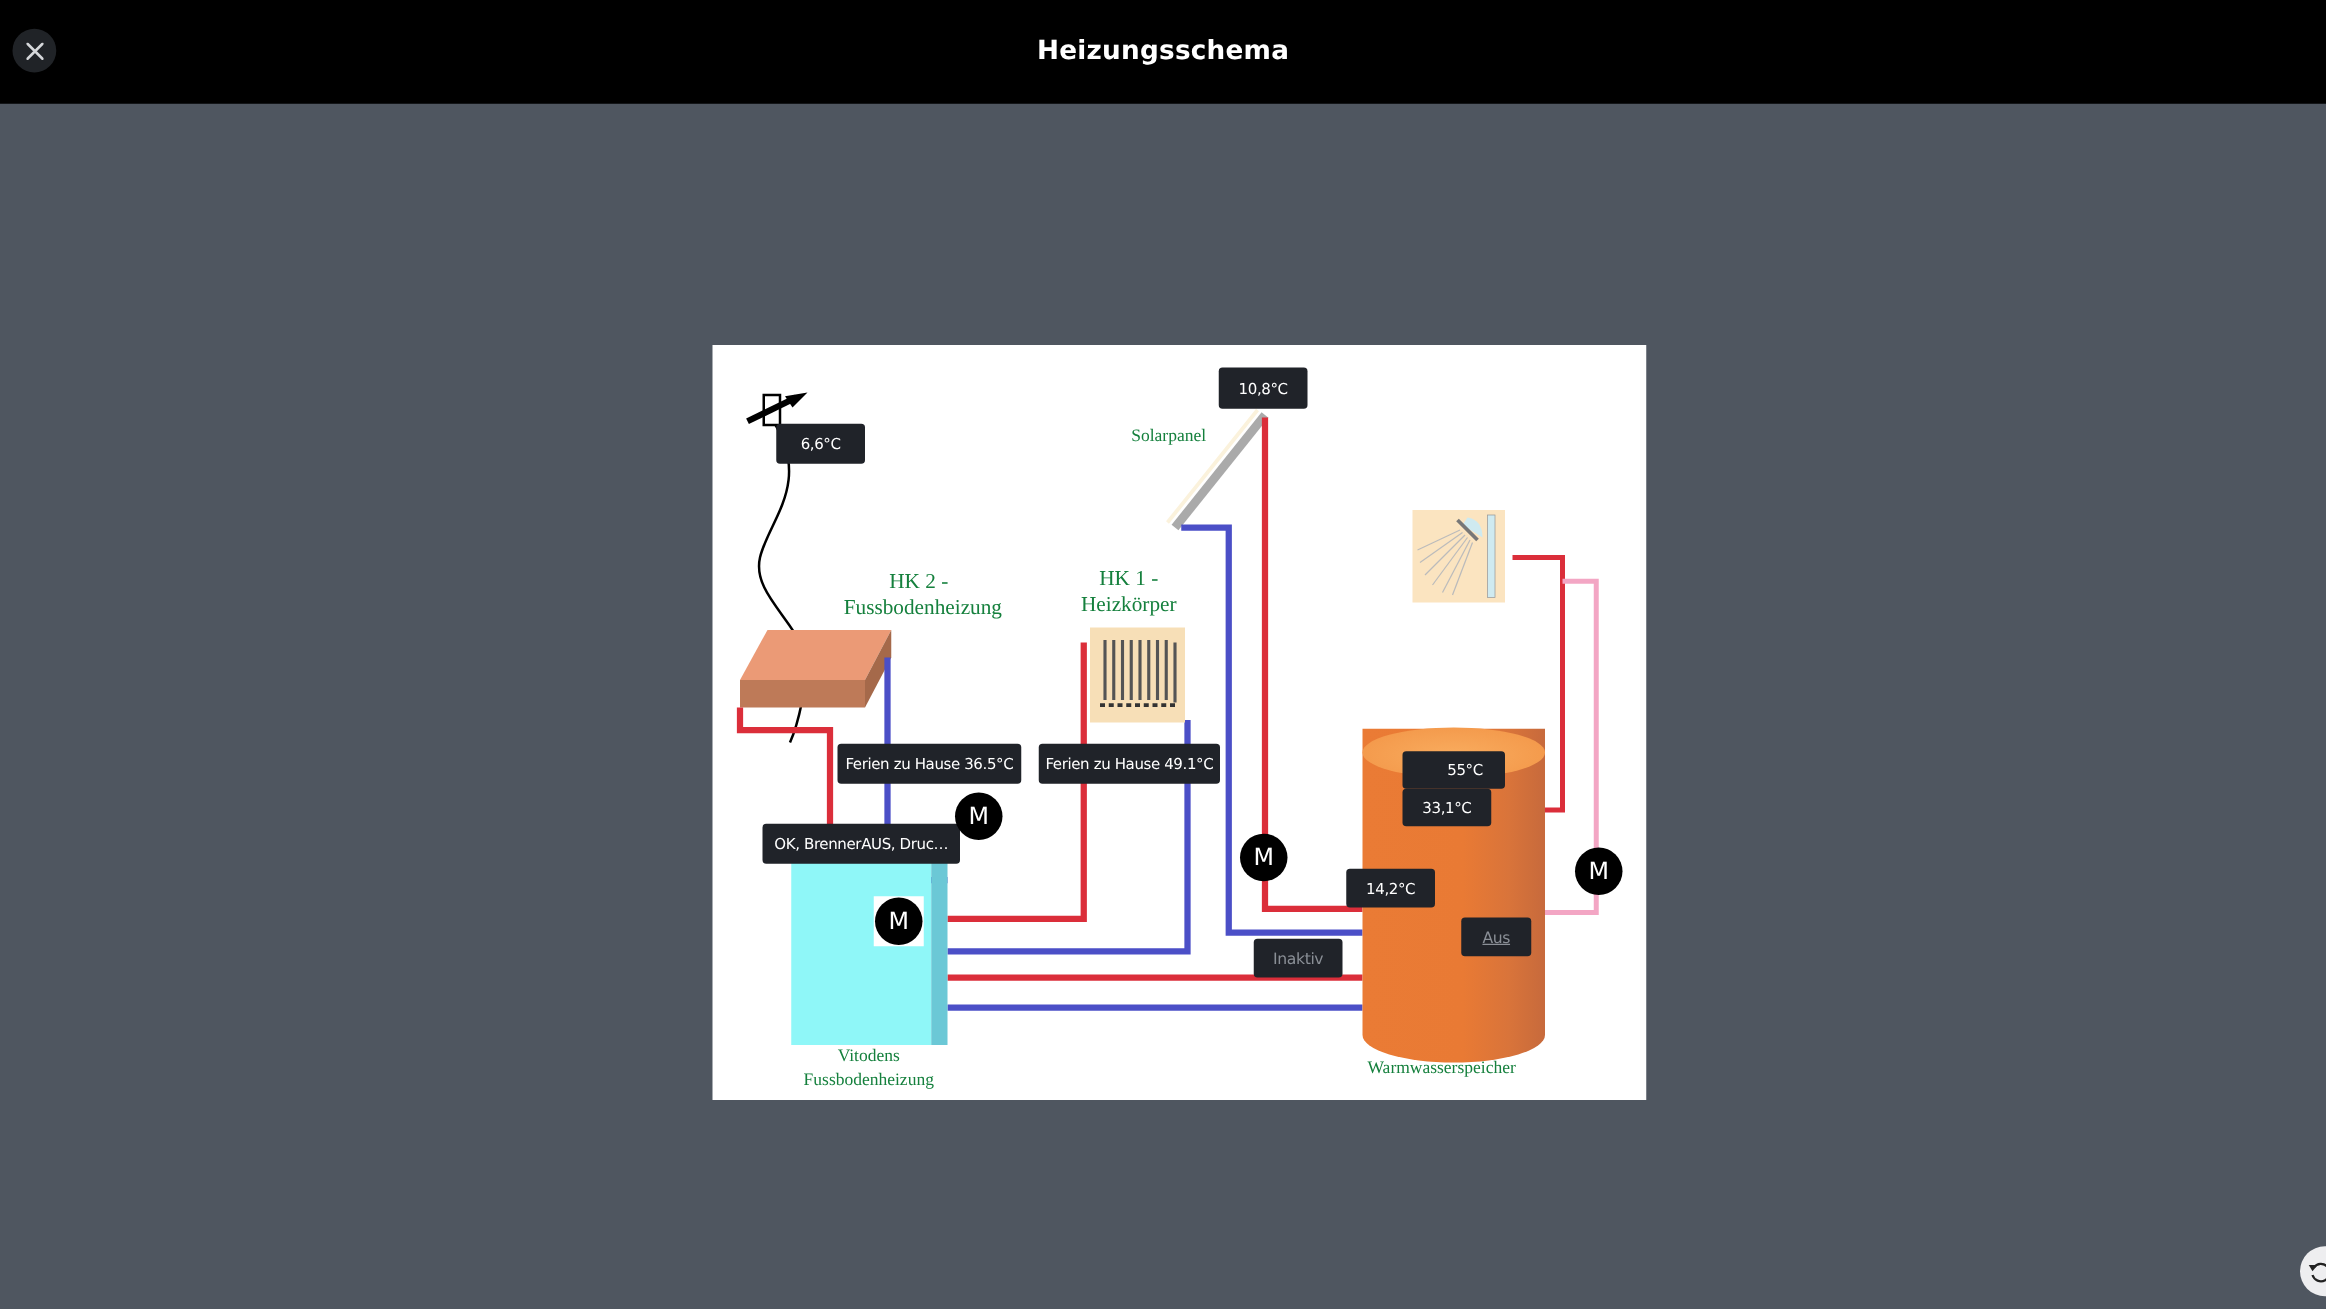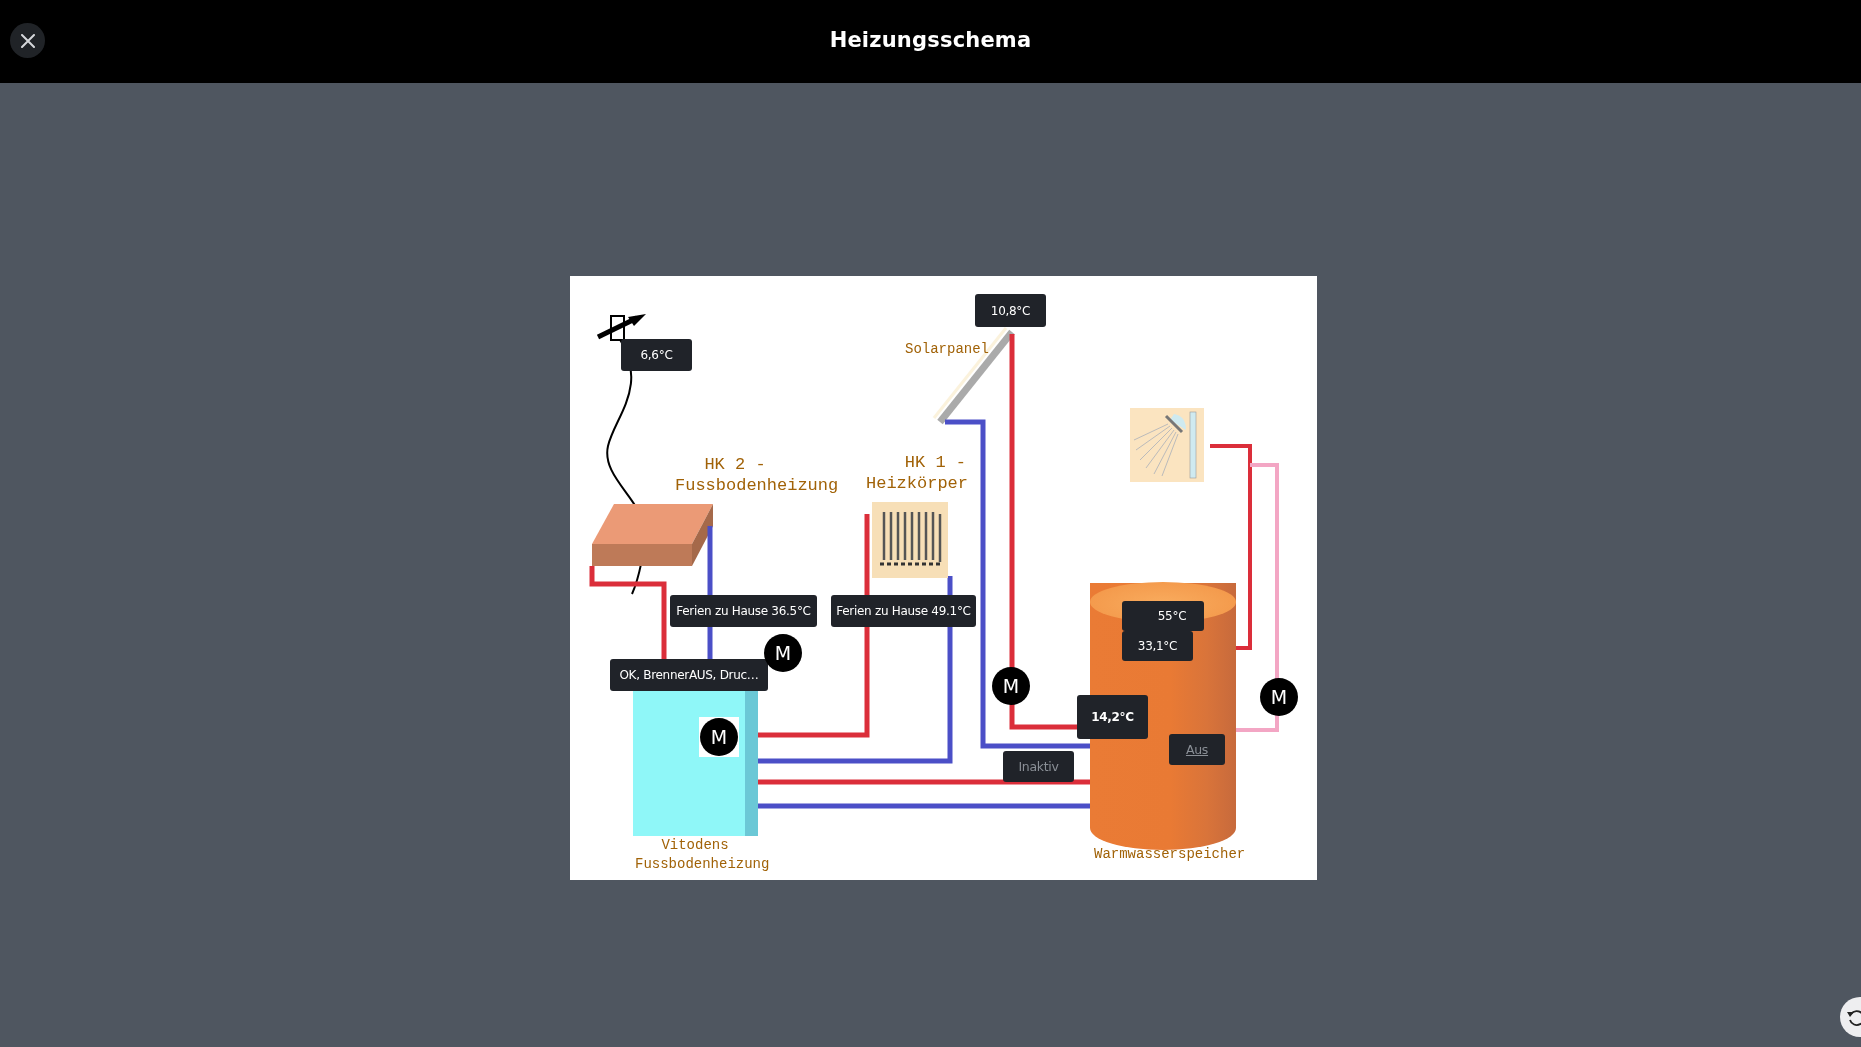--- a/index.html
+++ b/index.html
@@ -28,21 +28,21 @@
     border-radius:50%; background:#eeeef0; cursor:pointer;
   }
   .rotate-btn svg { position:absolute; left:5px; top:9px; }
 
   .diagram {
     position:absolute; left:570px; top:276px; width:747px; height:604px;
     background:#fff; overflow:hidden;
   }
   .pipes { position:absolute; left:0; top:0; }
   .lbl {
-    position:absolute; color:#a16207; font-family:Liberation Mono, monospace;
+    position:absolute; color:#15803d; font-family:Liberation Serif, serif;
     font-size:17px; text-align:center; line-height:21px; white-space:nowrap;
   }
   .lbl.sm { font-size:14px; line-height:19px; }
   .tag {
     position:absolute; background:#202329; color:#fff; border-radius:3px;
     font-family:"DejaVu Sans", sans-serif; font-size:12px;
     display:flex; align-items:center; justify-content:center; white-space:nowrap;
     letter-spacing:-0.3px;
   }
   .tag.dim { color:#8a8f96; font-size:12.5px; }
@@ -152,39 +152,39 @@
   <div class="boiler-side"></div>
   <div class="motor-bg"></div>
 
   <div class="tank"></div>
   <div class="tank-top"></div>
 
   <div class="lbl" style="left:105px;top:178px;width:120px;">
     <div>HK 2 -</div>
     <div>Fussbodenheizung</div>
   </div>
-  <div class="lbl" style="left:296px;top:176px;width:100px;text-align:right;">
+  <div class="lbl" style="left:283px;top:176px;width:100px;">
     <div>HK 1 -</div>
     <div>Heizkörper</div>
   </div>
   <div class="lbl sm" style="left:335px;top:64px;">Solarpanel</div>
   <div class="lbl sm" style="left:65px;top:560px;width:120px;">
     <div>Vitodens</div>
     <div>Fussbodenheizung</div>
   </div>
   <div class="lbl sm" style="left:524px;top:569px;">Warmwasserspeicher</div>
 
   <div class="tag" style="left:51px;top:63px;width:71px;height:32px;">6,6°C</div>
   <div class="tag" style="left:405px;top:18px;width:71px;height:33px;">10,8°C</div>
   <div class="tag" style="left:100px;top:319px;width:147px;height:32px;">Ferien zu Hause 36.5°C</div>
   <div class="tag" style="left:261px;top:319px;width:145px;height:32px;">Ferien zu Hause 49.1°C</div>
   <div class="tag" style="left:40px;top:383px;width:158px;height:32px;">OK, BrennerAUS, Druc…</div>
   <div class="tag" style="left:552px;top:325px;width:64px;height:30px;padding-left:18px;">55°C</div>
   <div class="tag" style="left:552px;top:355px;width:71px;height:30px;">33,1°C</div>
-  <div class="tag" style="left:507px;top:419px;width:71px;height:44px;font-weight:bold;">14,2°C</div>
+  <div class="tag" style="left:507px;top:419px;width:71px;height:31px;">14,2°C</div>
   <div class="tag dim" style="left:413px;top:475px;width:71px;height:31px;margin-left:20px;">Inaktiv</div>
   <div class="tag dim" style="left:599px;top:458px;width:56px;height:31px;text-decoration:underline;">Aus</div>
 
   <div class="motor" style="left:194px;top:358px;">M</div>
   <div class="motor" style="left:130px;top:442px;">M</div>
   <div class="motor" style="left:422px;top:391px;">M</div>
   <div class="motor" style="left:690px;top:402px;">M</div>
 </div>
 
 <div class="rotate-btn">

